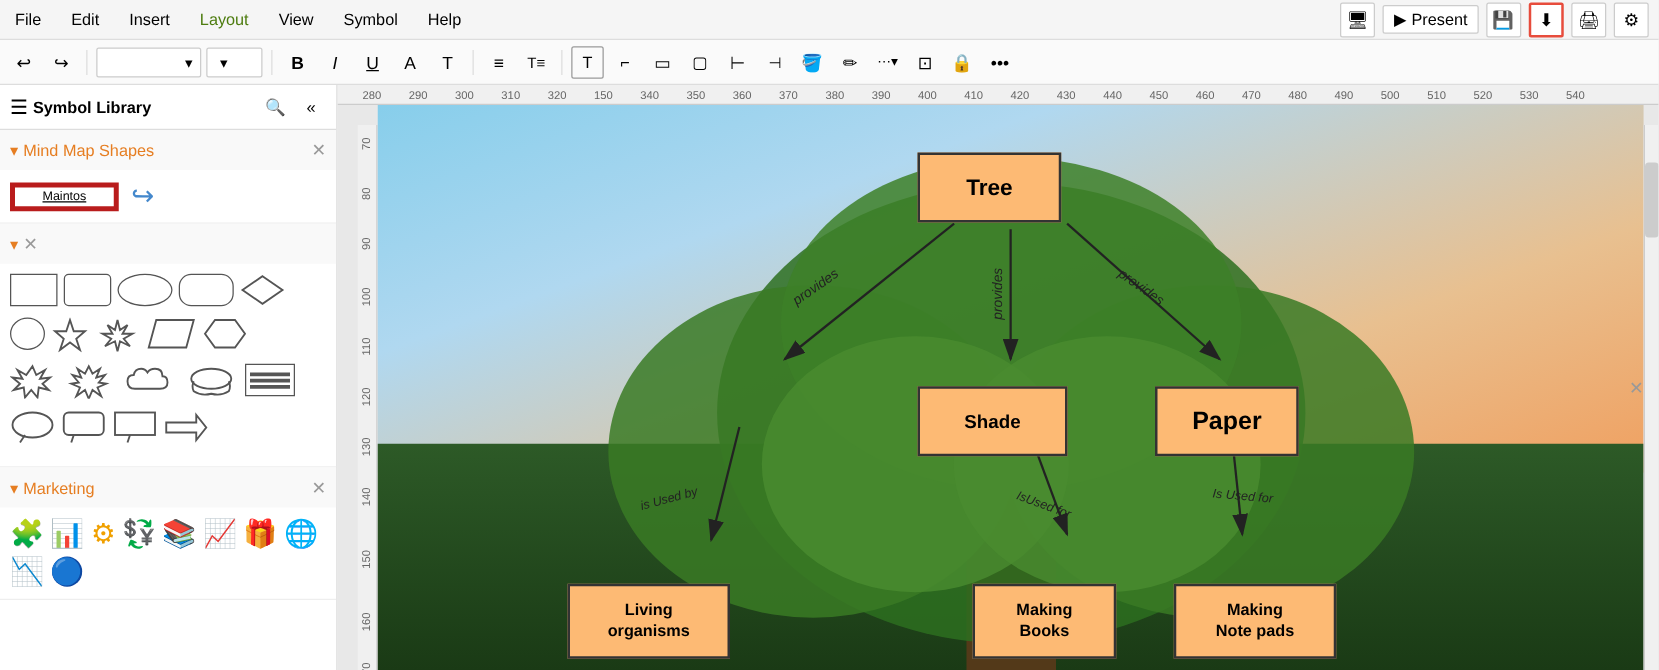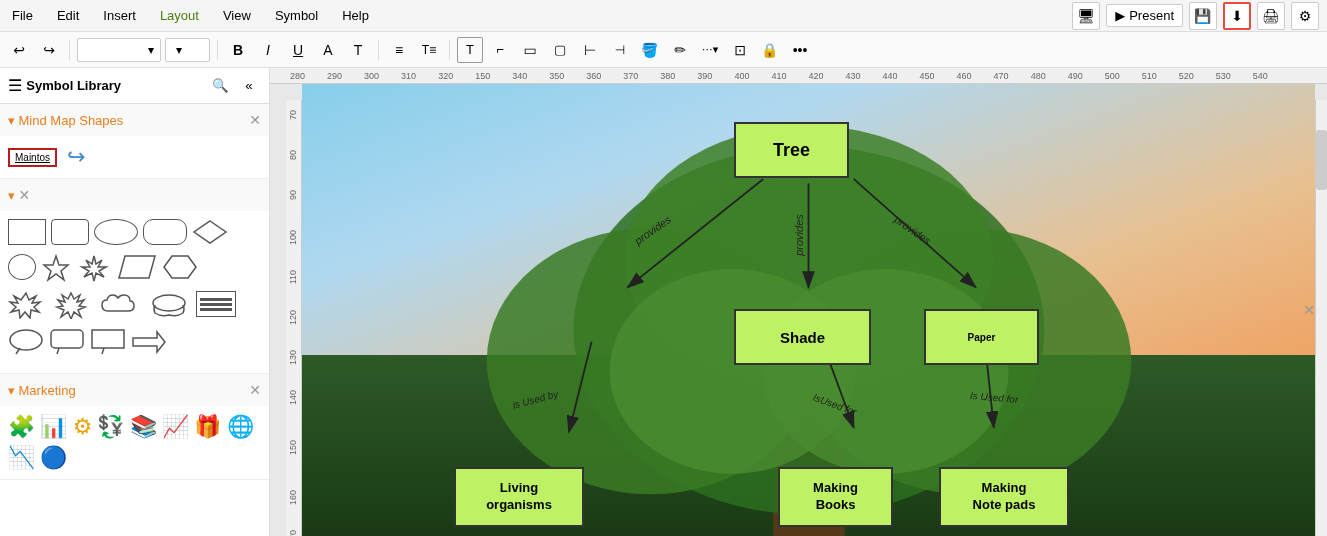--- a/index.html
+++ b/index.html
@@ -54,21 +54,21 @@
 
     .scrollbar-right { position: absolute; right: 0; top: 16px; bottom: 0; width: 12px; background: #f0f0f0; border-left: 1px solid #ccc; }
     .scrollbar-thumb { position: absolute; top: 30px; width: 100%; height: 60px; background: #ccc; border-radius: 3px; }
 
     
     .ruler-tick { font-size: 9px; color: #666; margin-right: 18px; margin-left: 4px; }
 
     
     .node-box {
       position: absolute;
-      background: #bef264;
+      background: #fdba74;
       border: 2px solid #333;
       display: flex;
       align-items: center;
       justify-content: center;
       text-align: center;
       font-weight: bold;
       font-size: 14px;
       cursor: move;
       z-index: 10;
     }
@@ -177,21 +177,21 @@
     </div>
 
     <div class="section">
       <div class="section-header">
         <span style="color:#e67e22; margin-right:4px;">▾</span>
         <span class="section-title">Mind Map Shapes</span>
         <span class="section-close">✕</span>
       </div>
       <div class="section-content">
         <div style="display:flex; align-items:center; gap:10px;">
-          <div style="border:2px solid #b91c1c; padding:2px 5px; font-size:10px; cursor:pointer;text-decoration:underline;">Maintos</div>
+          <div style="border:4px solid #b91c1c; padding:2px 22px; font-size:10px; cursor:pointer;text-decoration:underline;">Maintos</div>
           <div style="font-size:22px; color:#4488cc; cursor:pointer; transform:scaleX(-1);">↩</div>
         </div>
       </div>
     </div>
 
     <div class="section">
       <div class="section-header">
         <span style="color:#e67e22; margin-right:4px;">▾</span>
         <span class="section-close">✕</span>
       </div>
@@ -406,25 +406,25 @@
         <div class="arrow-label" style="left:590px; top:140px; transform:rotate(35deg); font-size:11px; font-style:italic; z-index:6;">provides</div>
         <div class="arrow-label" style="left:210px; top:310px; transform:rotate(-15deg); font-size:10px; font-style:italic; z-index:6;">is Used by</div>
         <div class="arrow-label" style="left:510px; top:315px; transform:rotate(20deg); font-size:10px; font-style:italic; z-index:6;">IsUsed for</div>
         <div class="arrow-label" style="left:668px; top:308px; transform:rotate(5deg); font-size:10px; font-style:italic; z-index:6;">Is Used for</div>
 
         <div class="node-box" style="left:432px; top:38px; width:115px; height:56px; font-size:18px; z-index:10;">
           <span>Tree</span>
         </div>
 
 
-        <div class="node-box" style="left:432px; top:225px; width:137px; height:56px; font-size:15px; z-index:10;">
+        <div class="node-box" style="left:432px; top:225px; width:120px; height:56px; font-size:15px; z-index:10;">
           <span>Shade</span>
         </div>
 
-        <div class="node-box" style="left:622px; top:225px; width:115px; height:56px; font-size:10px; z-index:10;">
+        <div class="node-box" style="left:622px; top:225px; width:115px; height:56px; font-size:20px; z-index:10;">
           <span>Paper</span>
         </div>
 
         <div class="node-box" style="left:152px; top:383px; width:130px; height:60px; font-size:13px; line-height:1.3; z-index:10;">
           <span>Living<br>organisms</span>
         </div>
 
         <div class="node-box" style="left:476px; top:383px; width:115px; height:60px; font-size:13px; line-height:1.3; z-index:10;">
           <span>Making<br>Books</span>
         </div>

